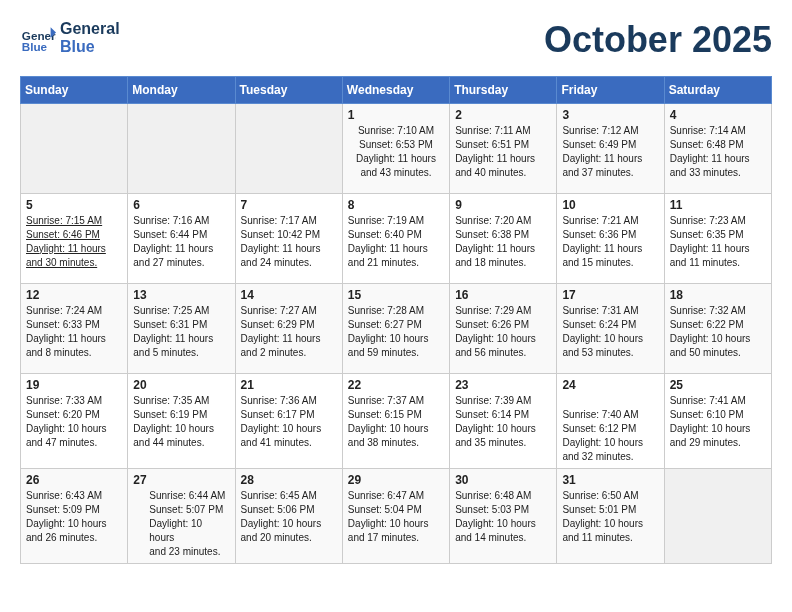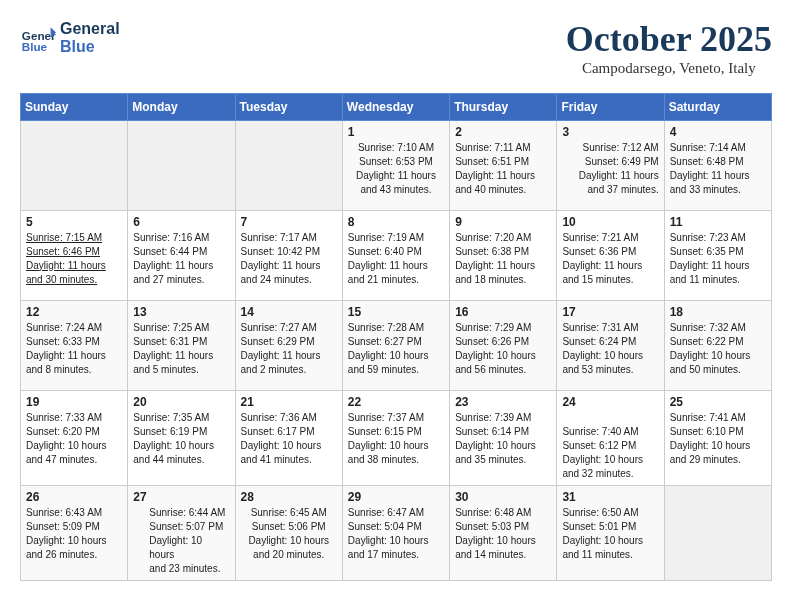--- a/index.html
+++ b/index.html
@@ -19,22 +19,21 @@
     .logo {
       display: flex;
       align-items: center;
     }
     .logo-icon {
       width: 36px;
       height: 36px;
       margin-right: 4px;
     }
     .title-block {
-      text-align: center;
-      font-family: Liberation Serif, serif;
+      text-align: right;
     }
     .month-title {
       font-size: 36px;
       font-weight: bold;
       color: #1a3a5c;
       line-height: 1.1;
     }
     .location {
       font-size: 15px;
       color: #333;
@@ -92,21 +91,20 @@
       <text x="2" y="34" font-size="13" font-weight="bold" fill="#3a6bbf">Blue</text>
       <polygon points="34,8 40,14 34,20" fill="#3a6bbf"></polygon>
     </svg>
     <div style="display:flex;flex-direction:column;line-height:1.1;">
       <span style="font-size:16px;font-weight:bold;color:#1a3a5c;">General</span>
       <span style="font-size:16px;font-weight:bold;color:#3a6bbf;">Blue</span>
     </div>
   </div>
   <div class="title-block">
     <div class="month-title">October 2025</div>
-    <div class="location">Campodarsego, Veneto, Italy</div>
   </div>
 </div>
 
 <table>
   <thead>
     <tr id="header-row">
         <th>Sunday</th>
         <th>Monday</th>
         <th>Tuesday</th>
         <th>Wednesday</th>
@@ -129,21 +127,21 @@
         </td>
         <td>
           <span class="day-number">2</span>
           <div class="day-info" style="white-space: pre-line;">Sunrise: 7:11 AM
 Sunset: 6:51 PM
 Daylight: 11 hours
 and 40 minutes.</div>
         </td>
         <td>
           <span class="day-number">3</span>
-          <div class="day-info" style="white-space: pre-line; text-align: right;">Sunrise: 7:12 AM
+          <div class="day-info" style="white-space: pre-line;">Sunrise: 7:12 AM
 Sunset: 6:49 PM
 Daylight: 11 hours
 and 37 minutes.</div>
         </td>
         <td>
           <span class="day-number">4</span>
           <div class="day-info" style="white-space: pre-line;">Sunrise: 7:14 AM
 Sunset: 6:48 PM
 Daylight: 11 hours
 and 33 minutes.</div>
@@ -312,21 +310,21 @@
         </td>
         <td>
           <span class="day-number">27</span>
           <div class="day-info" style="white-space: pre-line; margin-left: 16px;">Sunrise: 6:44 AM
 Sunset: 5:07 PM
 Daylight: 10 hours
 and 23 minutes.</div>
         </td>
         <td>
           <span class="day-number">28</span>
-          <div class="day-info" style="white-space: pre-line; text-align: center;">Sunrise: 6:45 AM
+          <div class="day-info" style="white-space: pre-line;">Sunrise: 6:45 AM
 Sunset: 5:06 PM
 Daylight: 10 hours
 and 20 minutes.</div>
         </td>
         <td>
           <span class="day-number">29</span>
           <div class="day-info" style="white-space: pre-line;">Sunrise: 6:47 AM
 Sunset: 5:04 PM
 Daylight: 10 hours
 and 17 minutes.</div>

